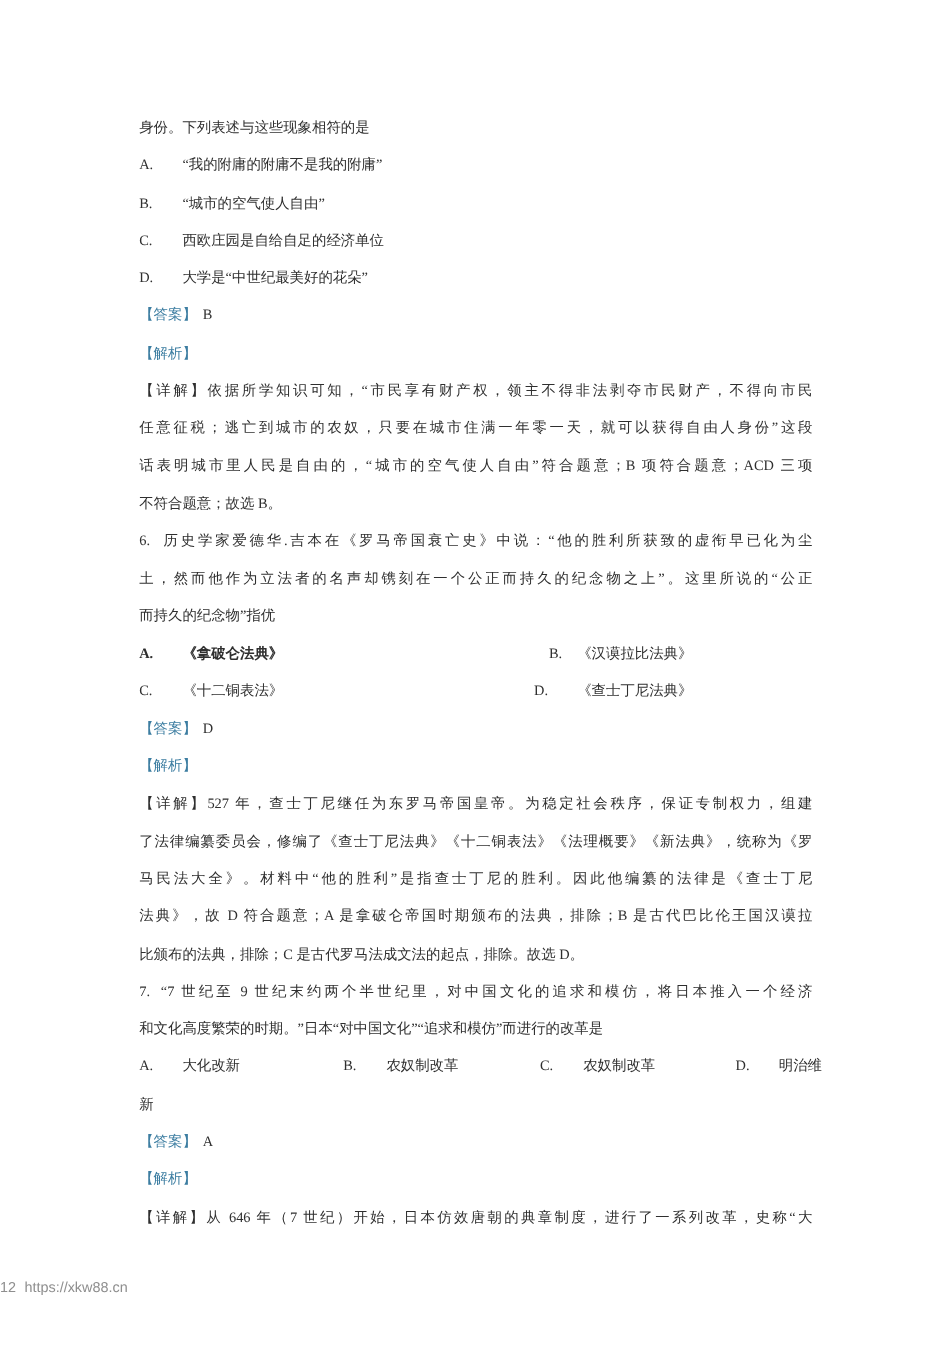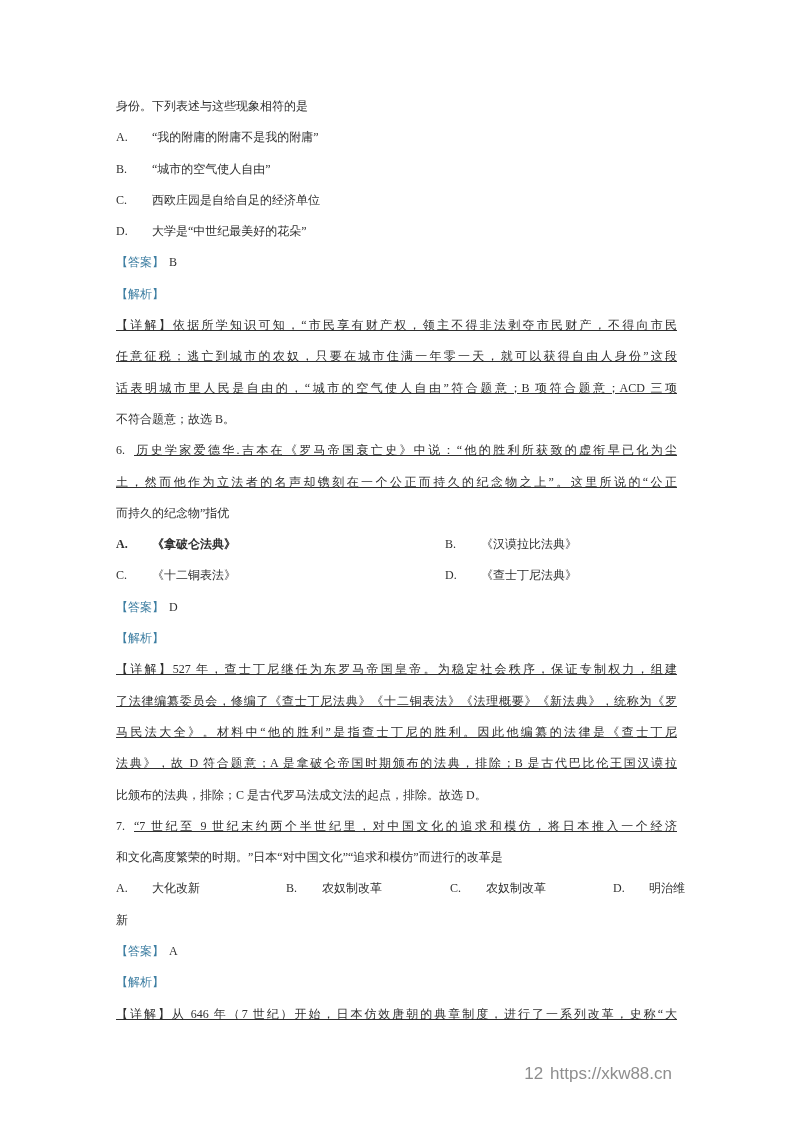--- a/index.html
+++ b/index.html
@@ -1,28 +1,28 @@
 <!DOCTYPE html>
 <html><head>
 <meta charset="utf-8">
 <style>
   html,body{margin:0;padding:0;background:#ffffff;}
   .page{position:relative;width:793px;height:1122px;background:#ffffff;overflow:hidden;
         font-family:"Liberation Serif","DejaVu Serif",serif;}
   .content{position:absolute;left:116px;top:91px;width:561px;font-size:12px;color:#2f2f2f;}
   .ln{height:31.3px;line-height:31.3px;white-space:nowrap;}
-  .just{text-align:justify;text-align-last:justify;text-decoration:underline;}
+  .just{text-align:justify;text-align-last:justify;}
   .row{position:relative;}
   .abs{position:absolute;top:0;}
   .opt-key{display:inline-block;width:36px;}
   .blue{color:#3c7da1;text-align:right;}
   .ansv{margin-left:5px;}
   .qnum{display:inline-block;margin-right:9px;}
-  .footer{position:absolute;top:1058px;left:0;width:672px;text-align:right;
-          color:#8e8e8e;font-size:17px;line-height:31px;
+  .footer{position:absolute;top:1058px;left:0;width:672px;text-align:left;
+          color:#8e8e8e;font-size:12px;line-height:31px;
           font-family:"Liberation Sans","DejaVu Sans",sans-serif;}
   .footer .pn{margin-right:7px;}
 </style>
 </head>
 <body>
 
 <div class="page">
   <div class="content">
 
     <div class="ln">身份。下列表述与这些现象相符的是</div>
@@ -47,21 +47,21 @@
       </div>
 
     <div id="q6-stem">
         <div class="ln just"><span class="qnum">6.</span><span>历史学家爱德华.吉本在《罗马帝国衰亡史》中说：“他的胜利所获致的虚衔早已化为尘</span></div>
         <div class="ln just">土，然而他作为立法者的名声却镌刻在一个公正而持久的纪念物之上”。这里所说的“公正</div>
         <div class="ln">而持久的纪念物”指优</div>
       </div>
     <div id="q6-options">
         <div class="ln row">
           <span class="abs" style="left: 0px; font-weight: bold;"><span class="opt-key">A.</span><span>《拿破仑法典》</span></span>
-          <span class="abs" style="left: 329px;"><span class="opt-key">B.</span><span>《汉谟拉比法典》</span></span>
+          <span class="abs" style="left: 329px; text-align: center;"><span class="opt-key">B.</span><span>《汉谟拉比法典》</span></span>
         </div>
         <div class="ln row">
           <span class="abs" style="left: 0px;"><span class="opt-key">C.</span><span>《十二铜表法》</span></span>
           <span class="abs" style="left: 329px;"><span class="opt-key">D.</span><span>《查士丁尼法典》</span></span>
         </div>
       </div>
     <div class="ln">
       <span class="blue">【答案】</span><span class="ansv">D</span>
     </div>
     <div class="ln">

